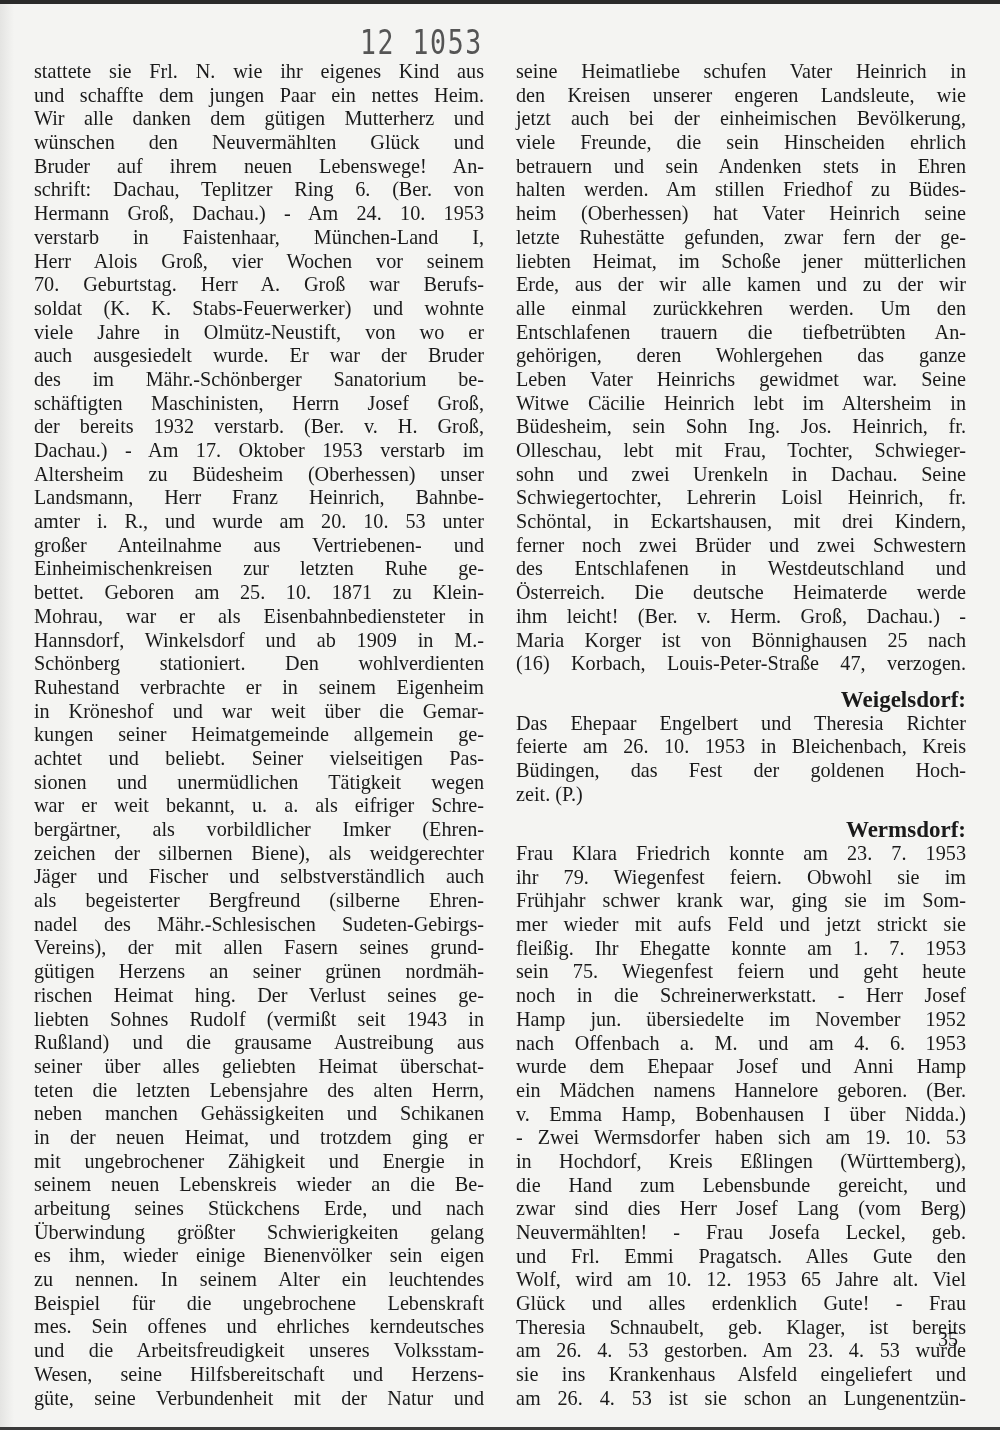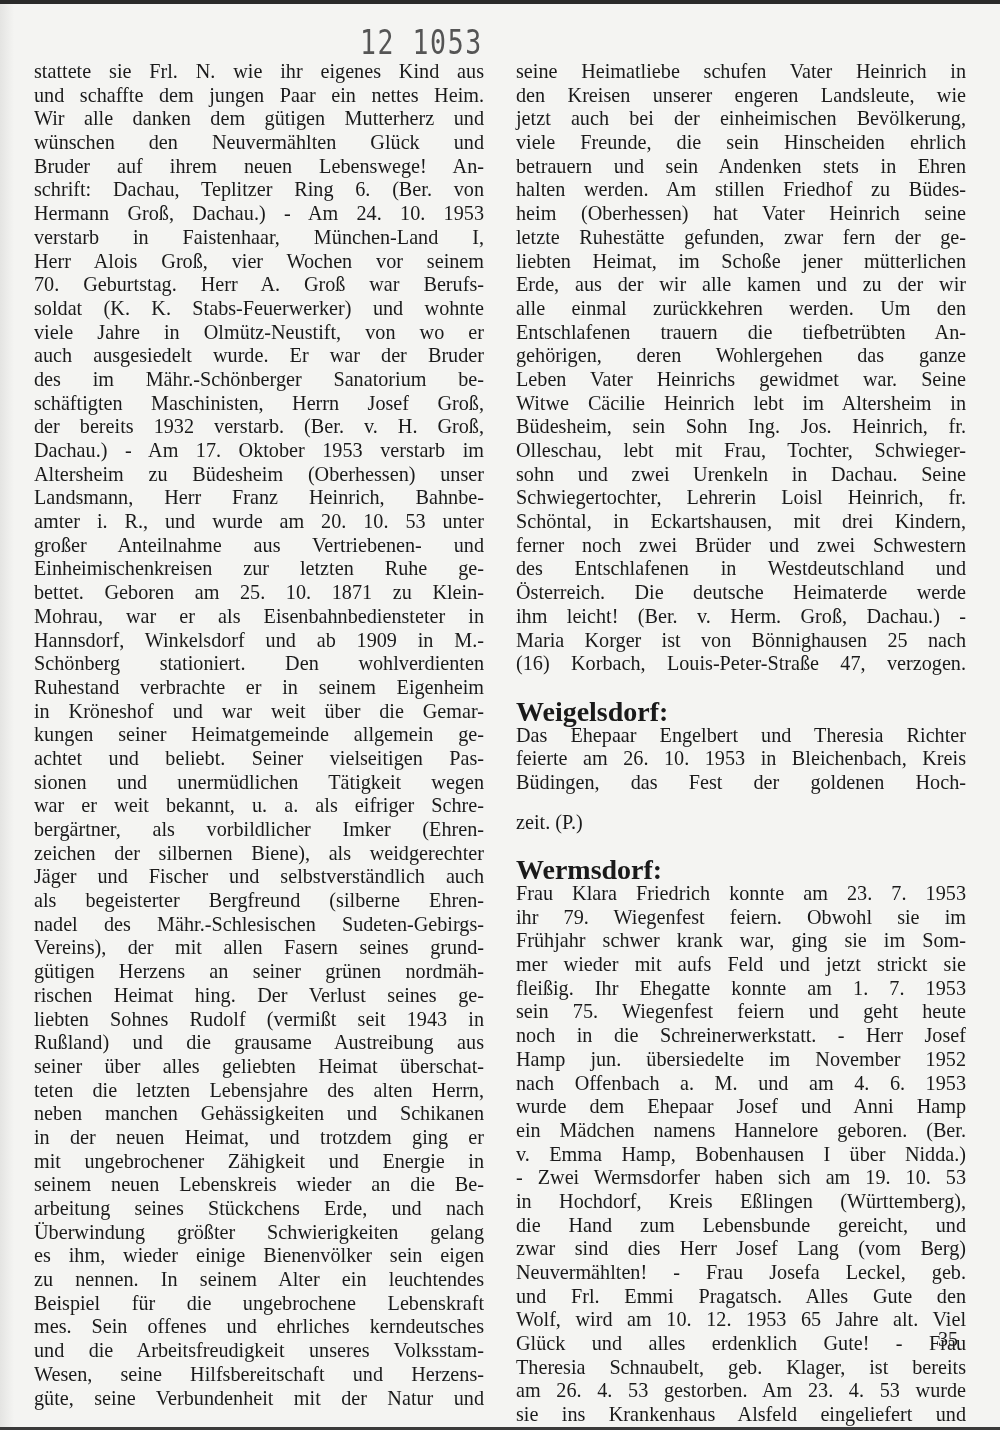--- a/index.html
+++ b/index.html
@@ -24,24 +24,24 @@
     position: absolute; top: 60px; width: 450px;
     font-family: "Liberation Serif", "DejaVu Serif", serif;
     font-size: 20.2px; line-height: 23.7px;
   }
   .col-left { left: 34px; }
   .col-right { left: 516px; }
   .line {
     display: block; text-align: justify; text-align-last: justify;
     white-space: nowrap; height: 23.7px; overflow: visible;
   }
-  .line.last { text-align-last: left; margin-top: 16px; }
+  .line.last { text-align-last: left; }
   .heading {
-    display: block; font-weight: bold; font-size: 28px;
-    height: 23.7px; margin-top: 18px;
+    display: block; font-weight: bold; font-size: 23px;
+    height: 23.7px; margin-top: 6px; text-align: right;
   }
   .gap { display: block; height: 6px; }
   .page-number {
     position: absolute; left: 938px; top: 1328px;
     font-family: "Liberation Serif", "DejaVu Serif", serif; font-size: 20px;
   }
 </style>
 </head>
 <body>
 

